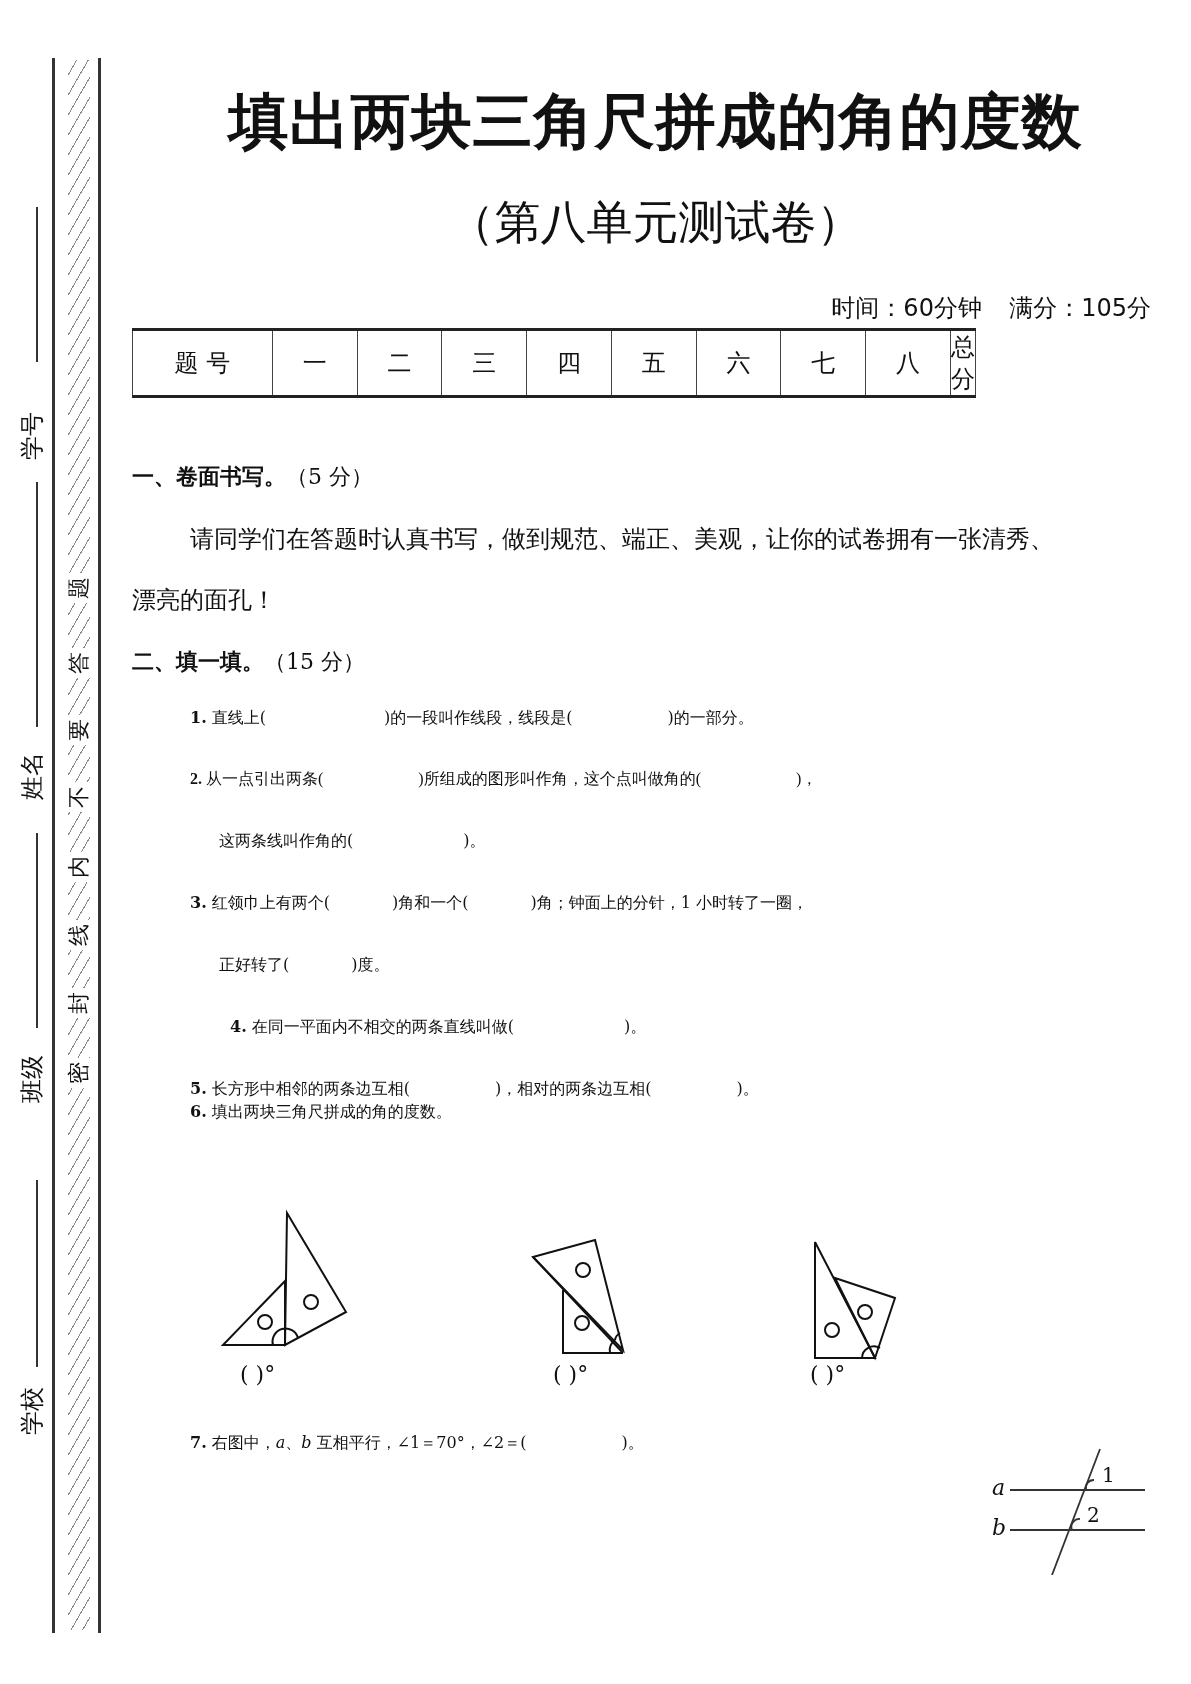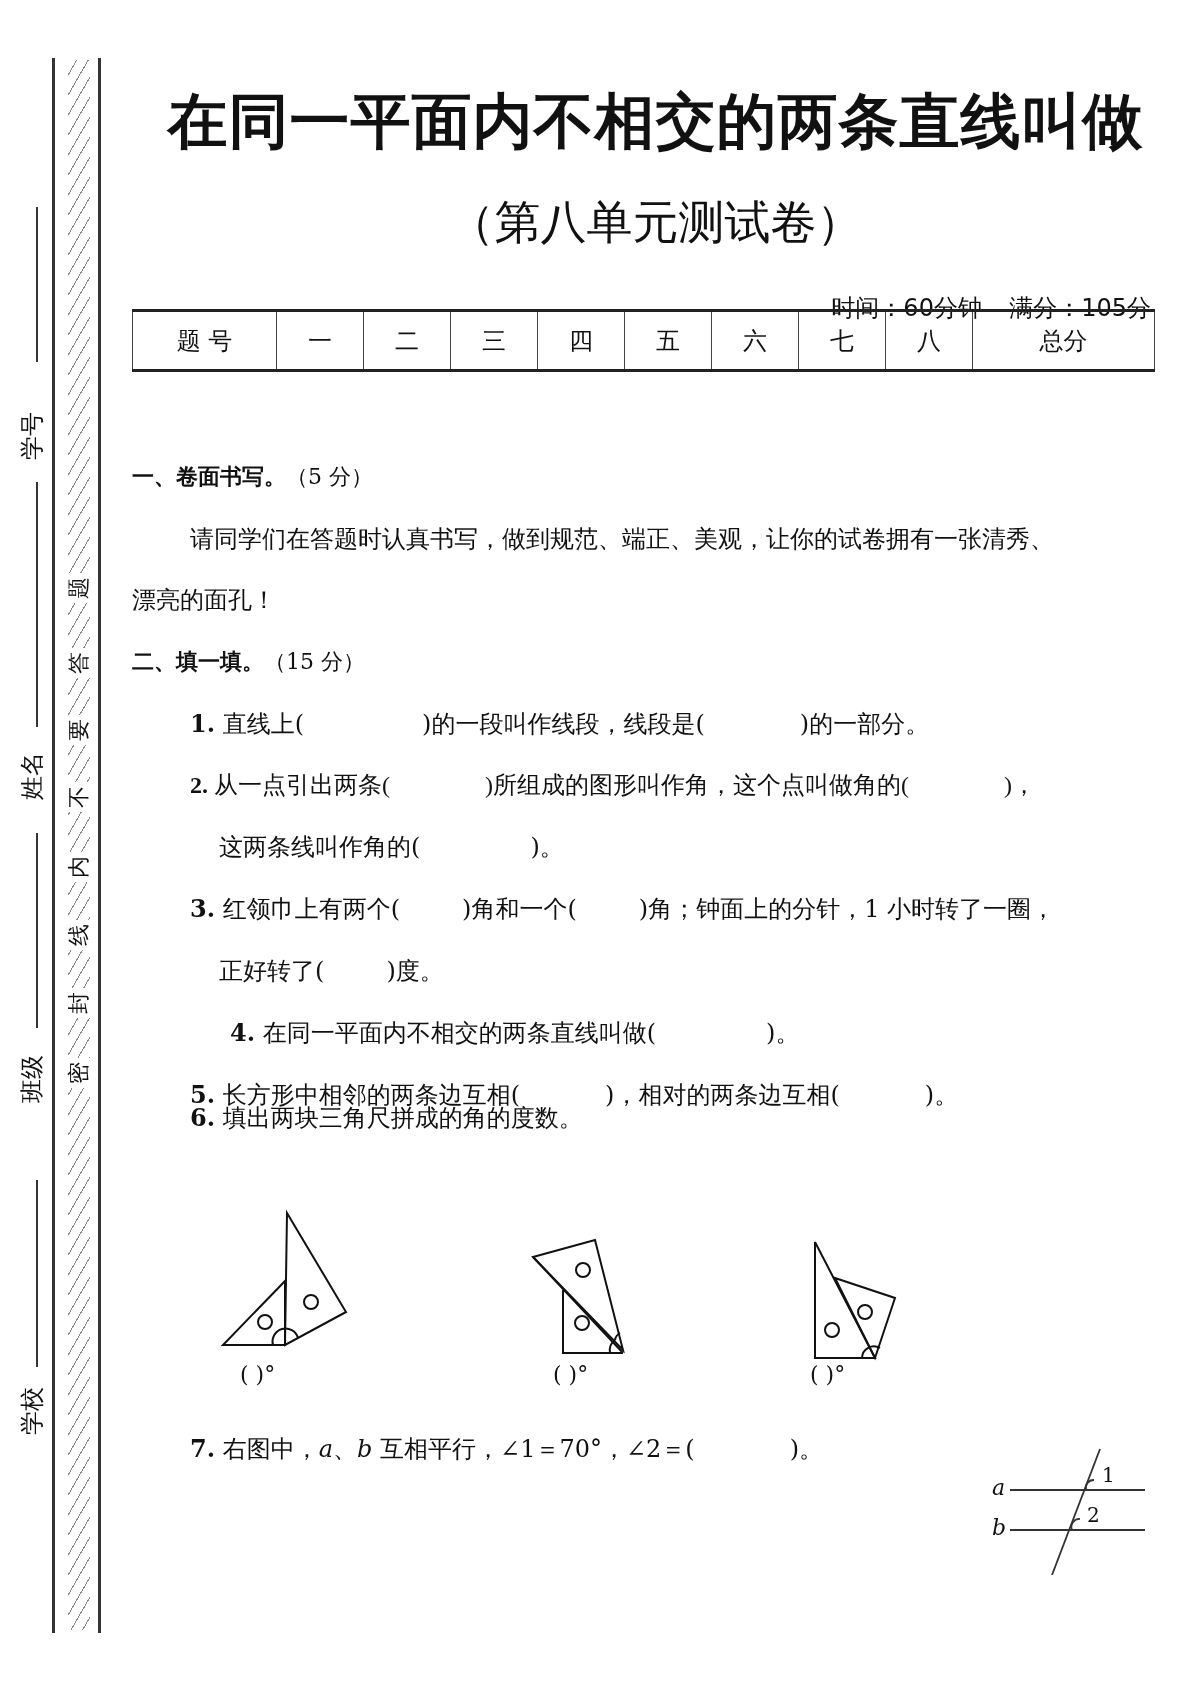--- a/index.html
+++ b/index.html
@@ -15,28 +15,28 @@
   .field-label { position:absolute; font-size:24px; transform:rotate(-90deg); white-space:nowrap;
                  font-family:"DejaVu Serif",serif; }
   .field-line { position:absolute; left:36px; width:2px; background:#333; }
   
   .title { position:absolute; left:120px; width:1071px; top:82px; text-align:center;
            font-family:"DejaVu Sans","Liberation Sans",sans-serif; font-size:60px; font-weight:bold; letter-spacing:1px; }
   .subtitle { position:absolute; left:120px; width:1071px; top:192px; text-align:center;
            font-family:"DejaVu Sans","Liberation Sans",sans-serif; font-size:46px; }
   .meta { position:absolute; right:40px; top:292px; font-size:24px;
           font-family:"DejaVu Sans","Liberation Sans",sans-serif; }
-  table.score { position:absolute; left:132px; top:309px; width:1023px; border-collapse:collapse;
+  table.score { position:absolute; left:132px; top:328px; width:844px; border-collapse:collapse;
                 border-top:3px solid #222; border-bottom:3px solid #222; border-left:1.5px solid #222; border-right:1.5px solid #222;
                 font-family:"DejaVu Sans","Liberation Sans",sans-serif; font-size:24px; }
   table.score td { border:1px solid #444; height:57px; text-align:center; padding:0; }
   .sec { position:absolute; left:132px; font-size:22px; }
   .sec b { font-family:"DejaVu Sans","Liberation Sans",sans-serif; font-weight:bold; }
   .para { position:absolute; font-size:24px; white-space:nowrap; }
-  .q { position:absolute; left:190px; font-size:24px; white-space:nowrap; }
+  .q { position:absolute; left:190px; font-size:16px; white-space:nowrap; }
   .q .num { font-weight:bold; }
   .blank { display:inline-block; }
   .fig { position:absolute; }
   .ans { position:absolute; font-size:22px; white-space:nowrap; }
 </style>
 </head>
 <body>
 
 <div>
   <div class="vline" style="left:52px; top:58px; height:1575px;"></div>
@@ -63,21 +63,21 @@
   <div>
     <div class="field-line" style="top:833px; height:195px;"></div>
     <div class="field-label" style="left:8px; top:1063px;">班级</div>
   </div>
   <div>
     <div class="field-line" style="top:1180px; height:187px;"></div>
     <div class="field-label" style="left:8px; top:1395px;">学校</div>
   </div>
 </div>
 
-<div class="title">在同一平面内不相交的两条直线叫做</div>
+<div class="title">填出两块三角尺拼成的角的度数</div>
 <div class="subtitle">（第八单元测试卷）</div>
 <div class="meta">
   <span>时间：60分钟</span>
   <span style="display:inline-block;width:12px;"></span>
   <span>满分：105分</span>
 </div>
 
 <table class="score">
   <tbody>
       <tr>

